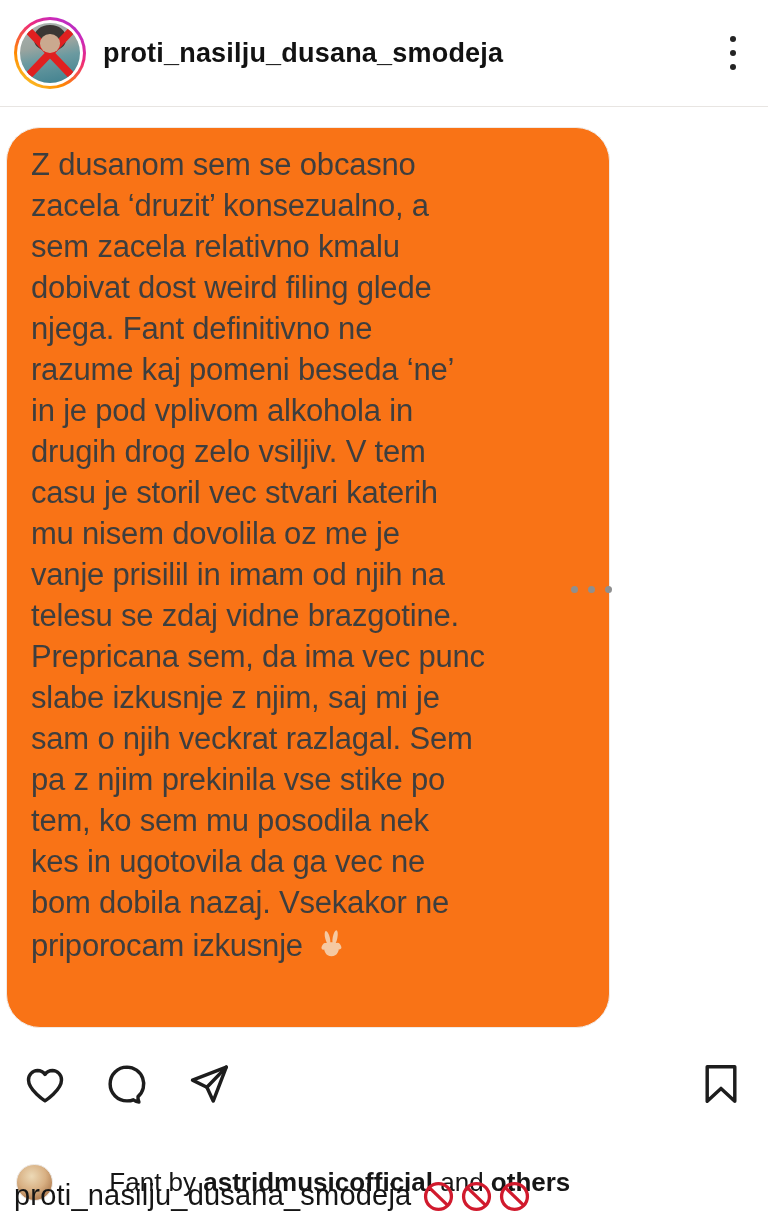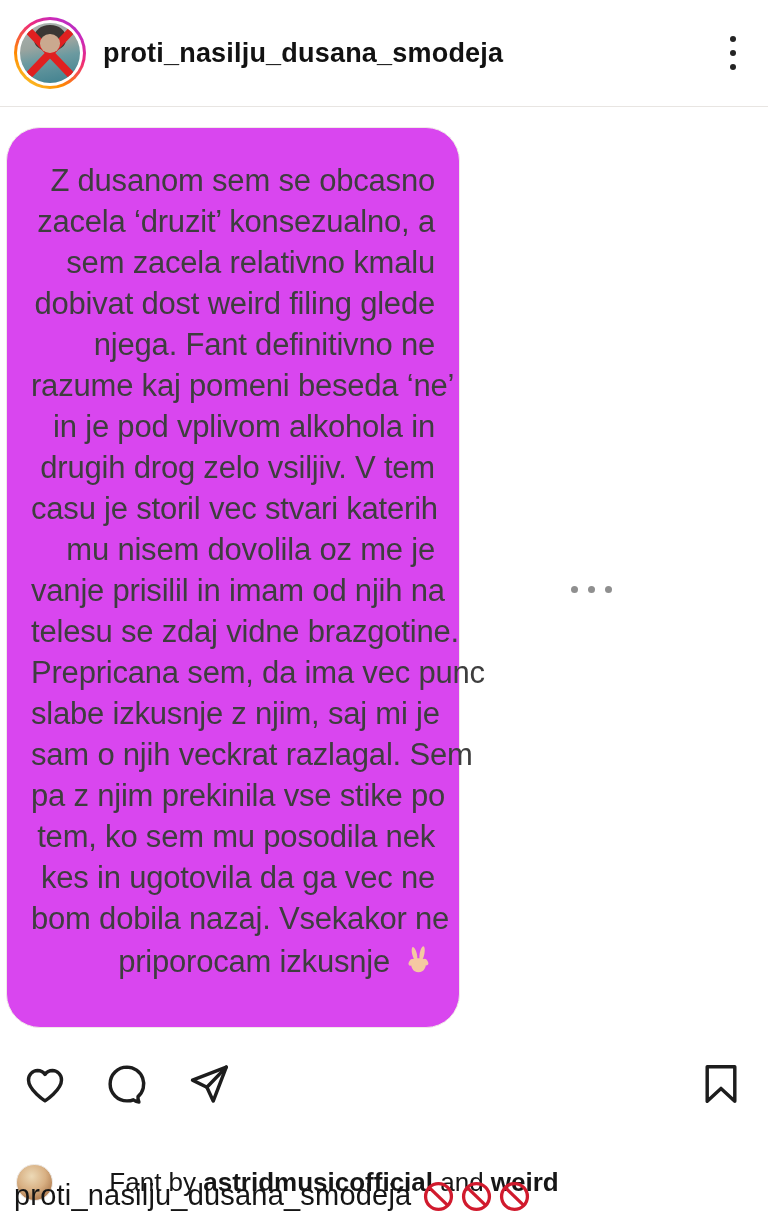--- a/index.html
+++ b/index.html
@@ -1,18 +1,18 @@
 <!DOCTYPE html>
 <html><head>
 <meta charset="utf-8">
 <style>
   html,body { margin:0; padding:0; background:#fff; }
   .screen {
     position:relative; width:768px; height:1222px; overflow:hidden;
-    background:#ffffff; font-family:"Liberation Sans", sans-serif;text-align:right;
+    background:#ffffff; font-family:"Liberation Sans", sans-serif;
   }
 
   
   .post-header {
     position:absolute; top:0; left:0; width:768px; height:107px;
     box-sizing:border-box; display:flex; align-items:center;
     padding:0 26px 0 14px; background:#fff; border-bottom:1px solid #e8e5e2;
   }
   .story-ring {
     width:72px; height:72px; border-radius:50%; flex-shrink:0;
@@ -38,23 +38,23 @@
     white-space:nowrap;
   }
   .more-button {
     margin-left:auto; display:flex; flex-direction:column; gap:8px; padding:8px 6px; cursor:pointer;
   }
   .more-button i { width:6px; height:6px; border-radius:50%; background:#242424; display:block; }
 
   
   .post-media { position:absolute; top:108px; left:0; width:768px; height:942px; background:#fff; }
   .bubble {
-    position:absolute; left:6px; top:19px; width:454px; height:901px; box-sizing:border-box;
-    background:#d946ef; border:1px solid #f0eae6; border-radius:34px;
-    padding:32px 24px;
+    position:absolute; left:6px; top:19px; width:604px; height:901px; box-sizing:border-box;
+    background:#f97316; border:1px solid #f0eae6; border-radius:34px;
+    padding:16px 24px;
   }
   .bubble-text {
     font-size:31px; line-height:41px; color:#3e3e3e; letter-spacing:-.2px;
     white-space:pre;
   }
   .hand-emoji { margin-left:12px; transform:translateY(5px); }
   .ellipsis { position:absolute; left:571px; top:478px; display:flex; gap:10px; }
   .ellipsis i { width:7px; height:7px; border-radius:50%; background:#8f8f8f; display:block; }
 
   
@@ -166,21 +166,21 @@
     <div class="act act-save">
       <svg width="46" height="46" viewBox="0 0 24 24" fill="none" stroke="#1d1d1d" stroke-width="1.8" stroke-linecap="round" stroke-linejoin="round">
         <path d="M19.2 21 12 14.3 4.8 21V3h14.4z"></path>
       </svg>
     </div>
   </div>
 
   <div class="liked-row">
     <div class="mini-avatar"></div>
     <div class="liked-text">
-      <span>Fant by </span><span class="b">astridmusicofficial</span><span> and </span><span class="b">weird</span>
+      <span>Fant by </span><span class="b">astridmusicofficial</span><span> and </span><span class="b">others</span>
     </div>
   </div>
 
   <div class="caption-row">
     <span class="caption-username">proti_nasilju_dusana_smodeja</span>
     <svg class="no-entry" width="33" height="33" viewBox="0 0 24 24" fill="none" stroke="#d11a2d" stroke-width="2.4">
       <circle cx="12" cy="12" r="9.4"></circle>
         <line x1="5.5" y1="5.7" x2="18.5" y2="18.3"></line>
     </svg>
     <svg class="no-entry" width="33" height="33" viewBox="0 0 24 24" fill="none" stroke="#d11a2d" stroke-width="2.4">

